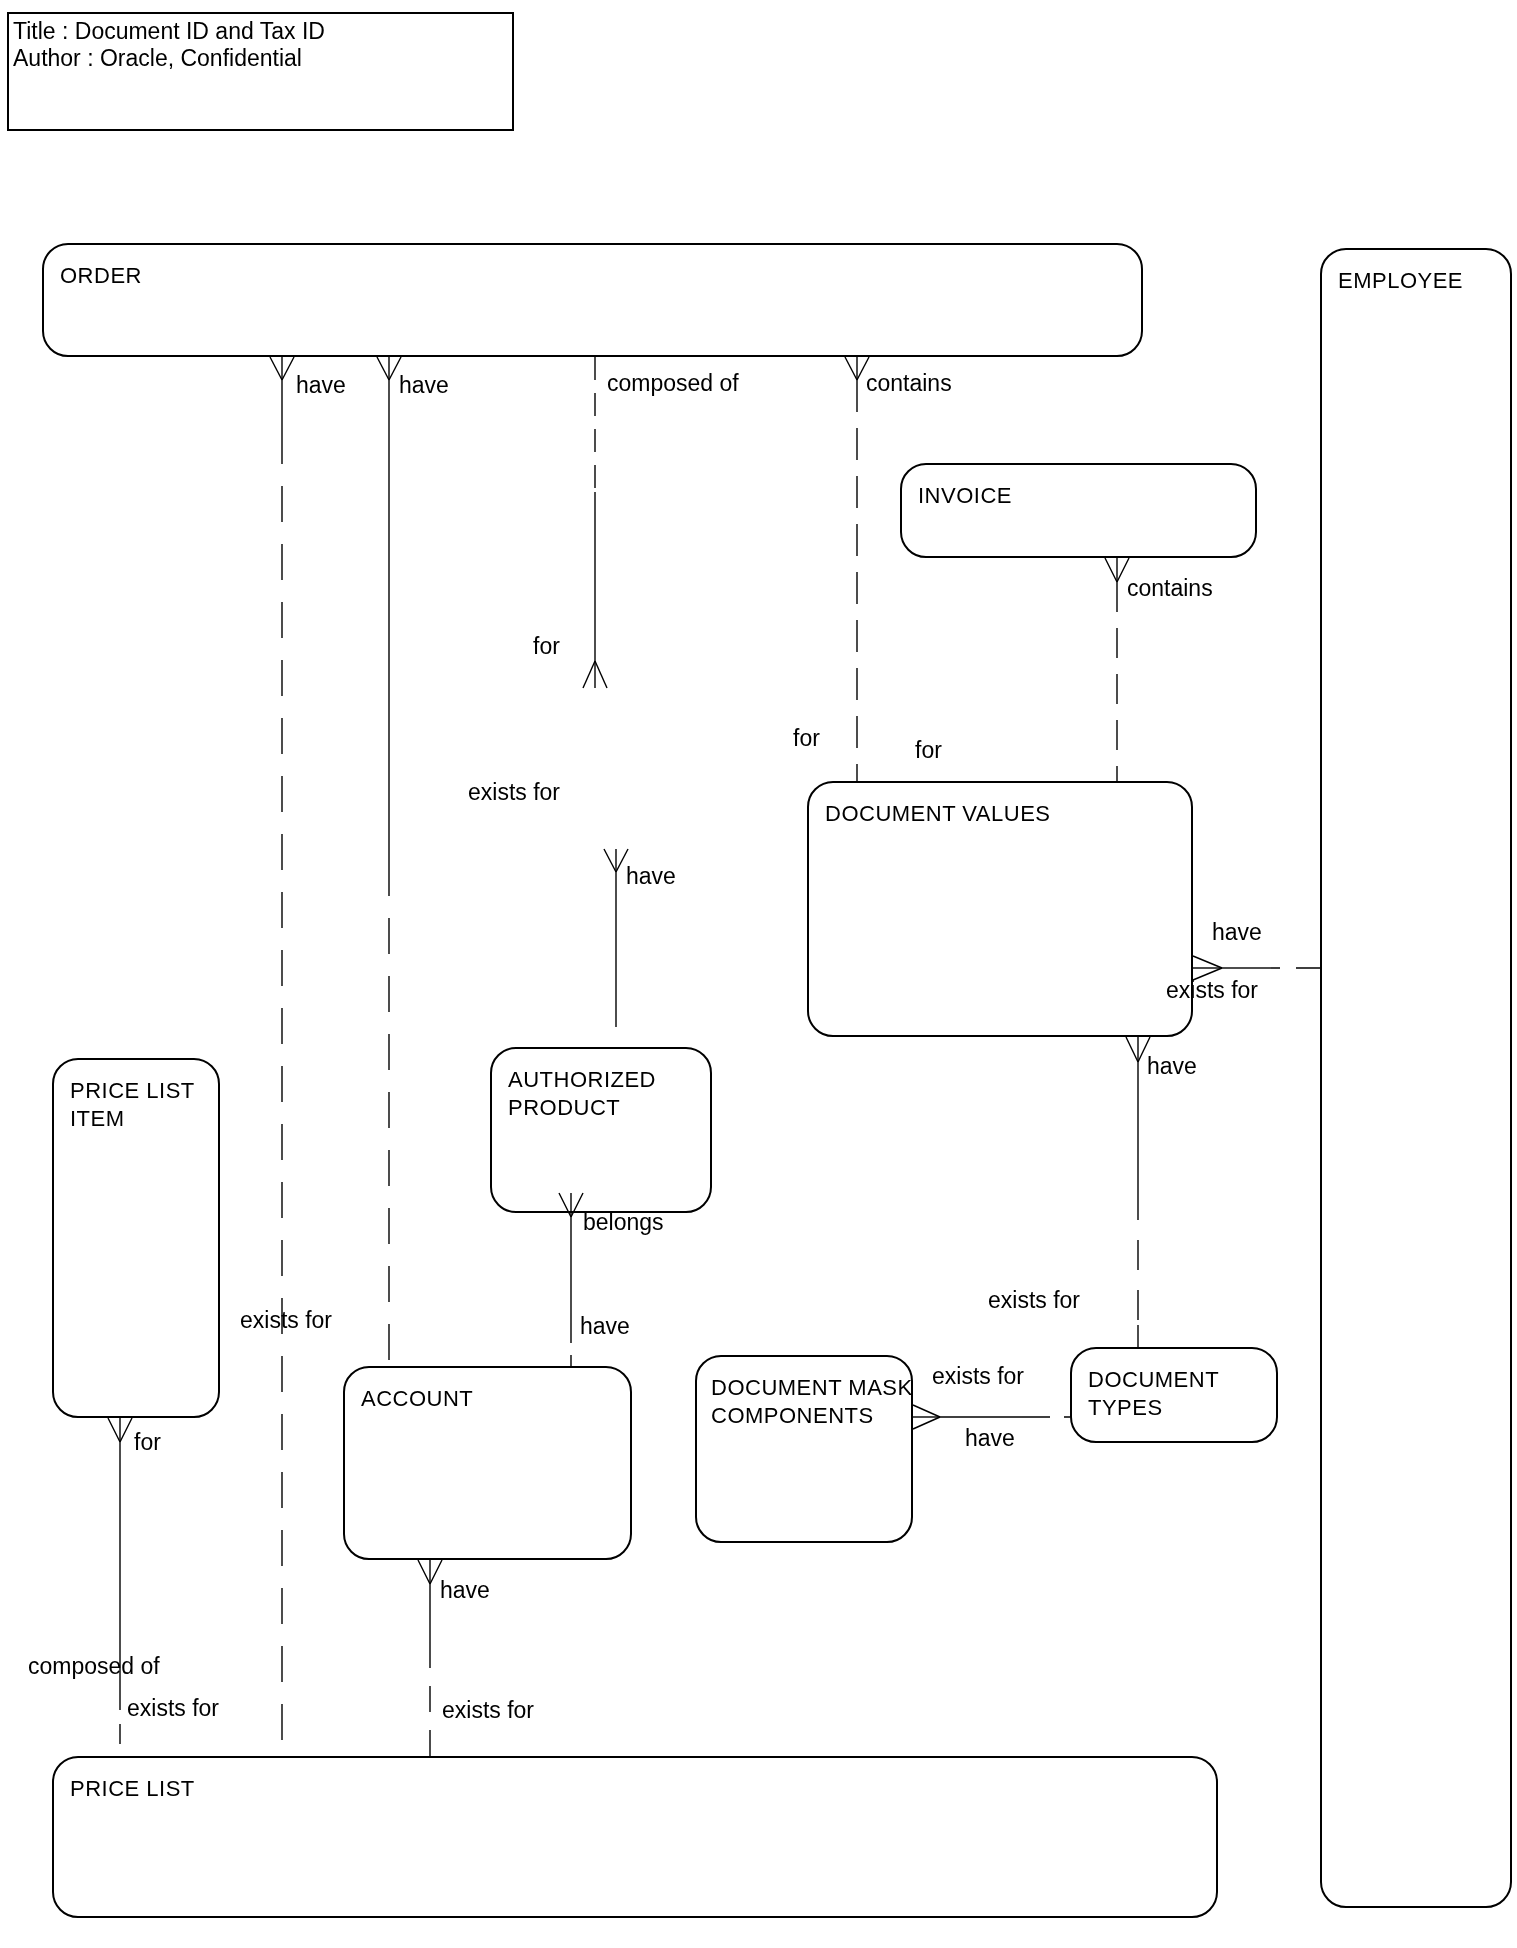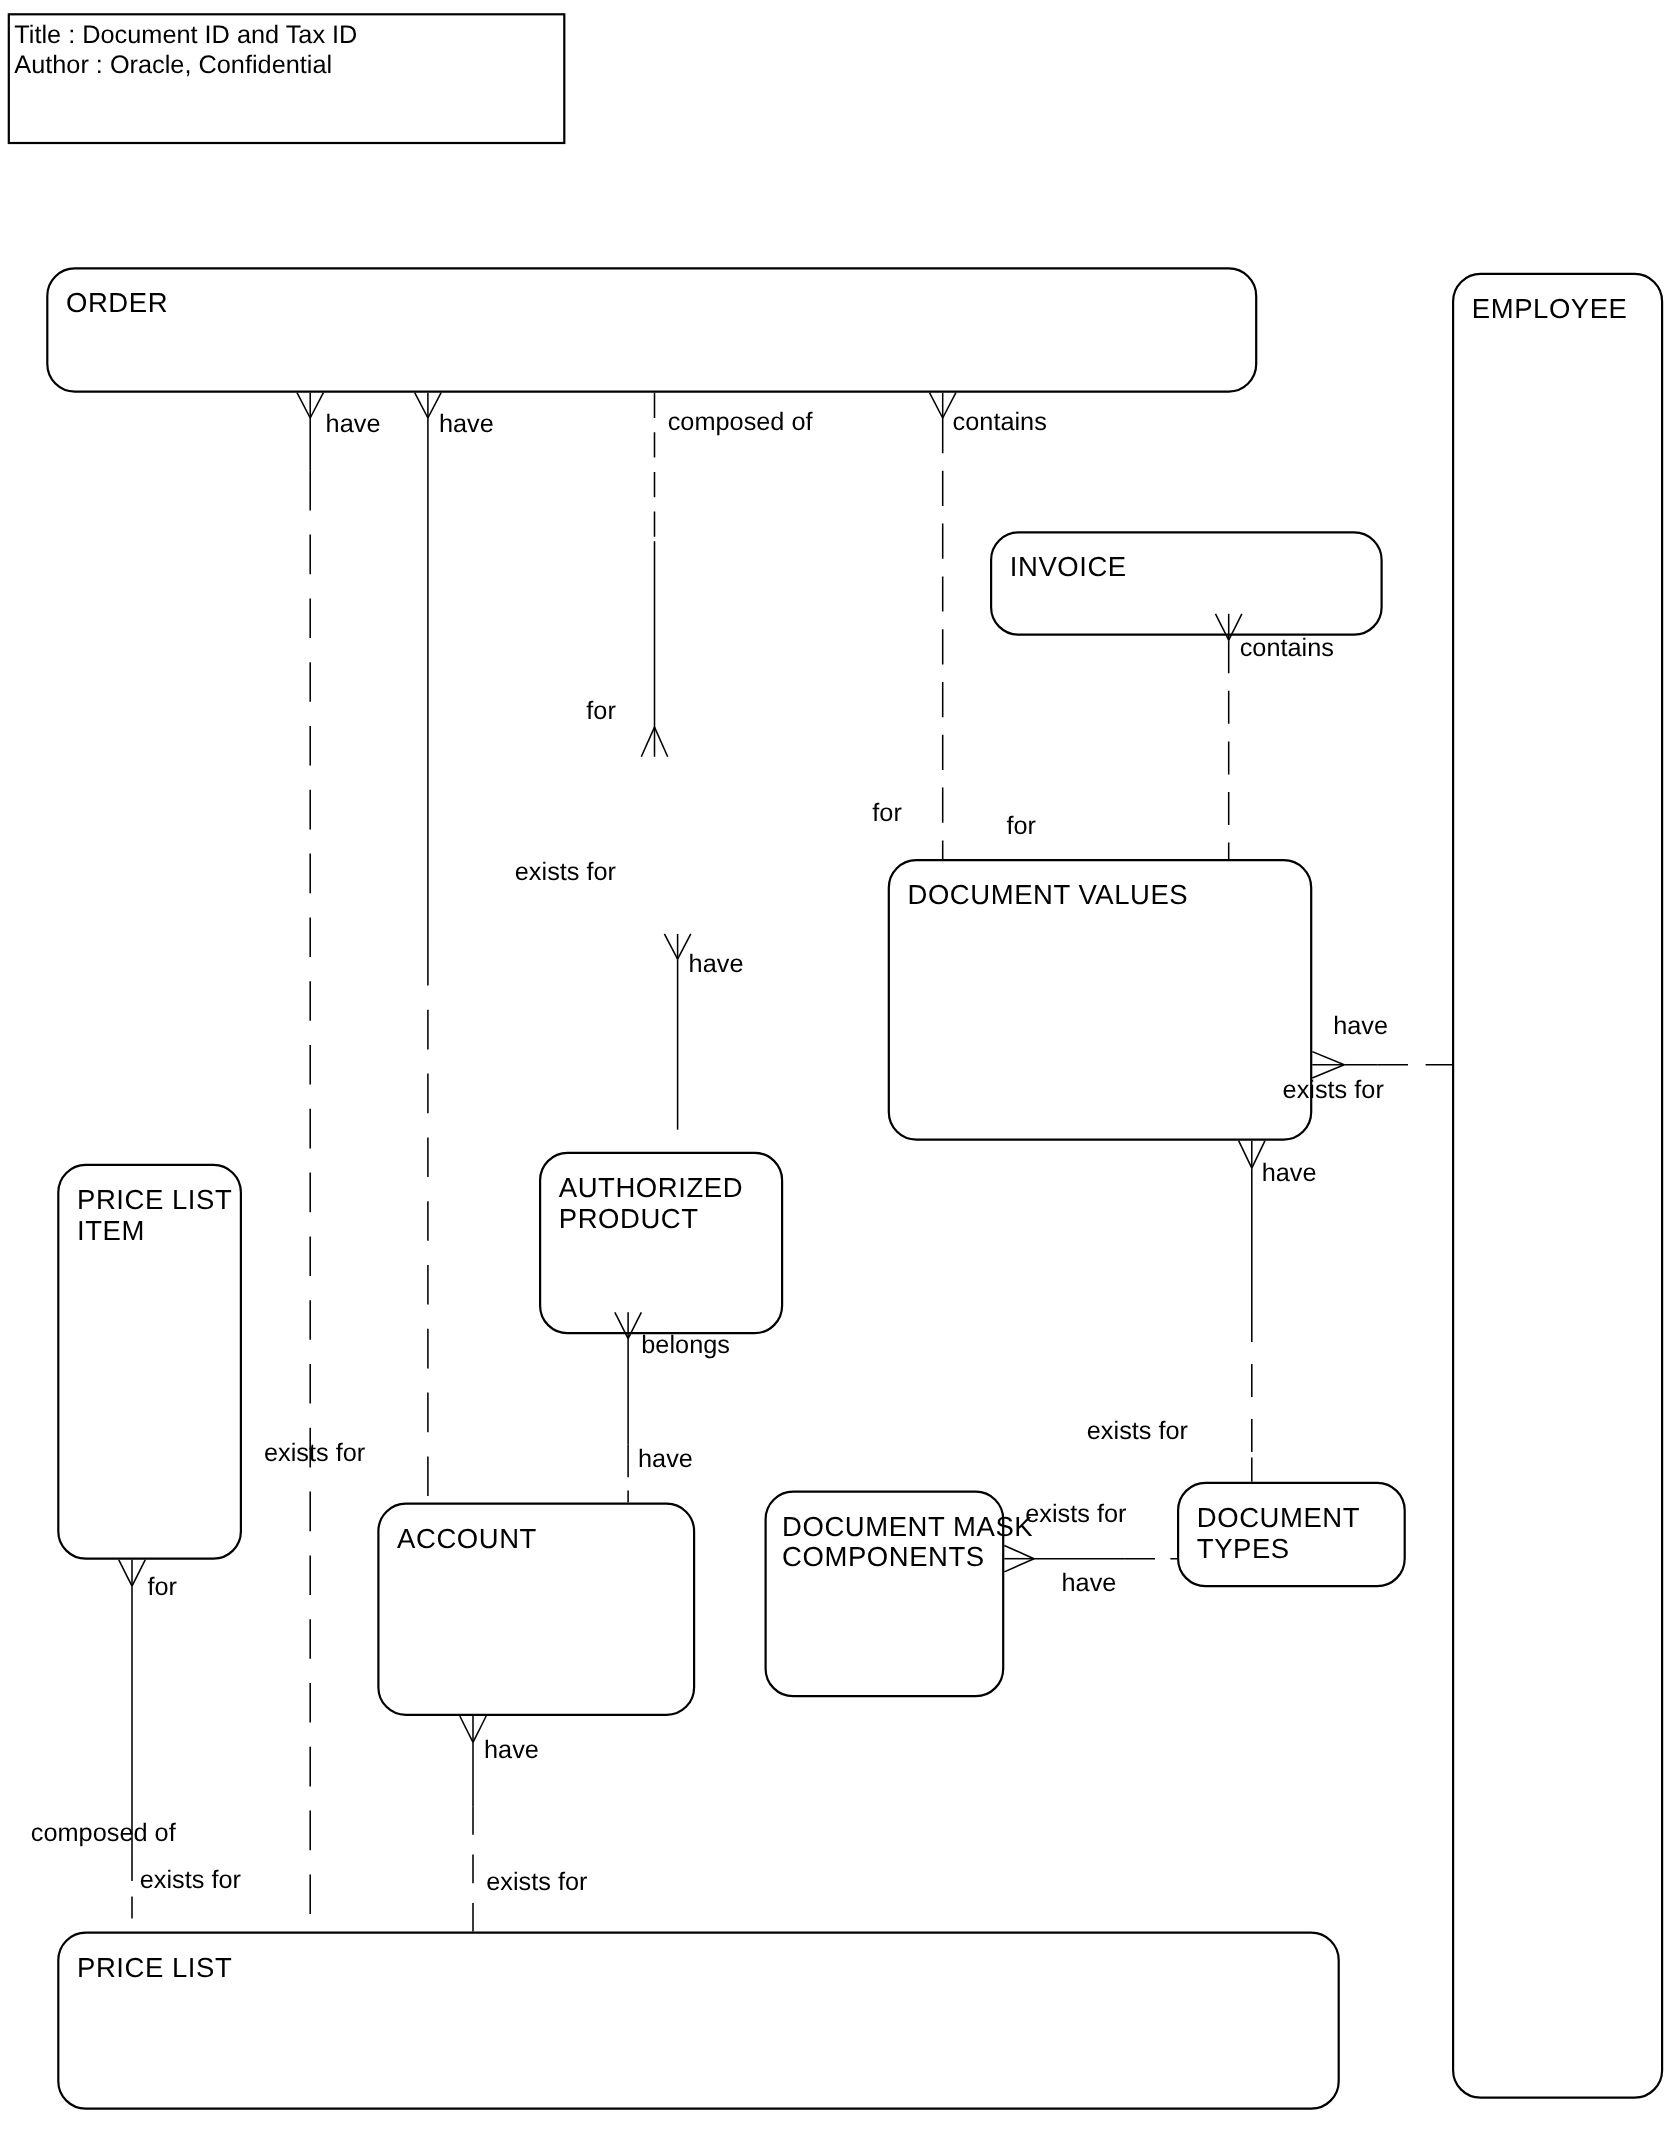--- a/index.html
+++ b/index.html
@@ -26,21 +26,21 @@
     stroke-width: 1.4;
     fill: none;
   }
   .entity {
     position: absolute;
     box-sizing: border-box;
     border: 2px solid #000000;
     border-radius: 26px;
     background: transparent;
     padding: 17px 16px 0 16px;
-    font-size: 25px;
+    font-size: 22px;
     line-height: 28px;
     letter-spacing: 0.5px;
     white-space: nowrap;
   }
   .titlebox {
     position: absolute;
     box-sizing: border-box;
     border: 2px solid #000000;
     background: transparent;
     padding: 4px 4px 0 4px;
@@ -164,21 +164,21 @@
   </div>
 
   <div class="entity" style="left:42px; top:243px; width:1101px; height:114px;">
     <div>ORDER</div>
   </div>
 
   <div class="entity" style="left:1320px; top:248px; width:192px; height:1660px;">
     <div>EMPLOYEE</div>
   </div>
 
-  <div class="entity" style="left:900px; top:483px; width:357px; height:95px;">
+  <div class="entity" style="left:900px; top:463px; width:357px; height:95px;">
     <div>INVOICE</div>
   </div>
 
 
   <div class="entity" style="left:807px; top:781px; width:386px; height:256px;">
     <div>DOCUMENT VALUES</div>
   </div>
 
   <div class="entity" style="left:52px; top:1058px; width:168px; height:360px;">
     <div>PRICE LIST</div>

